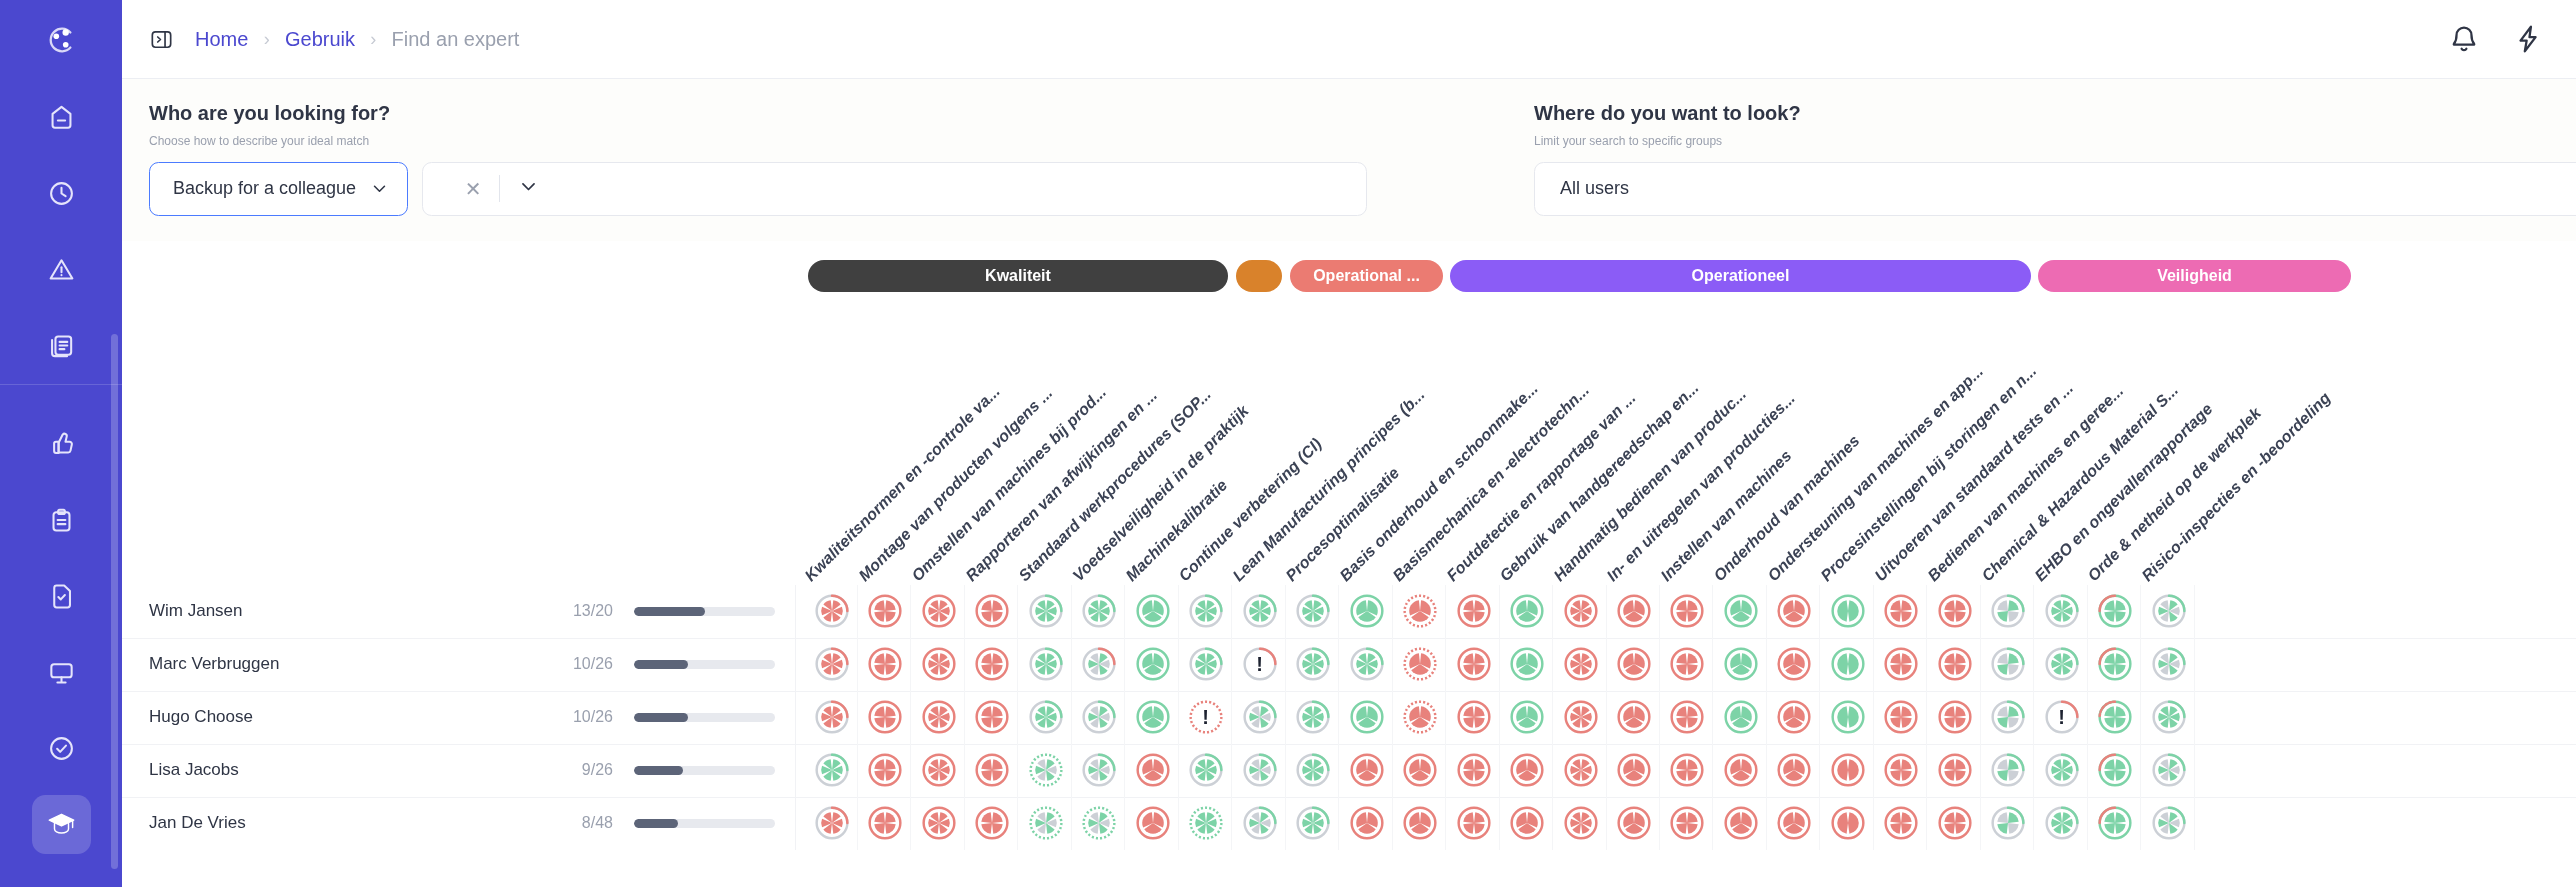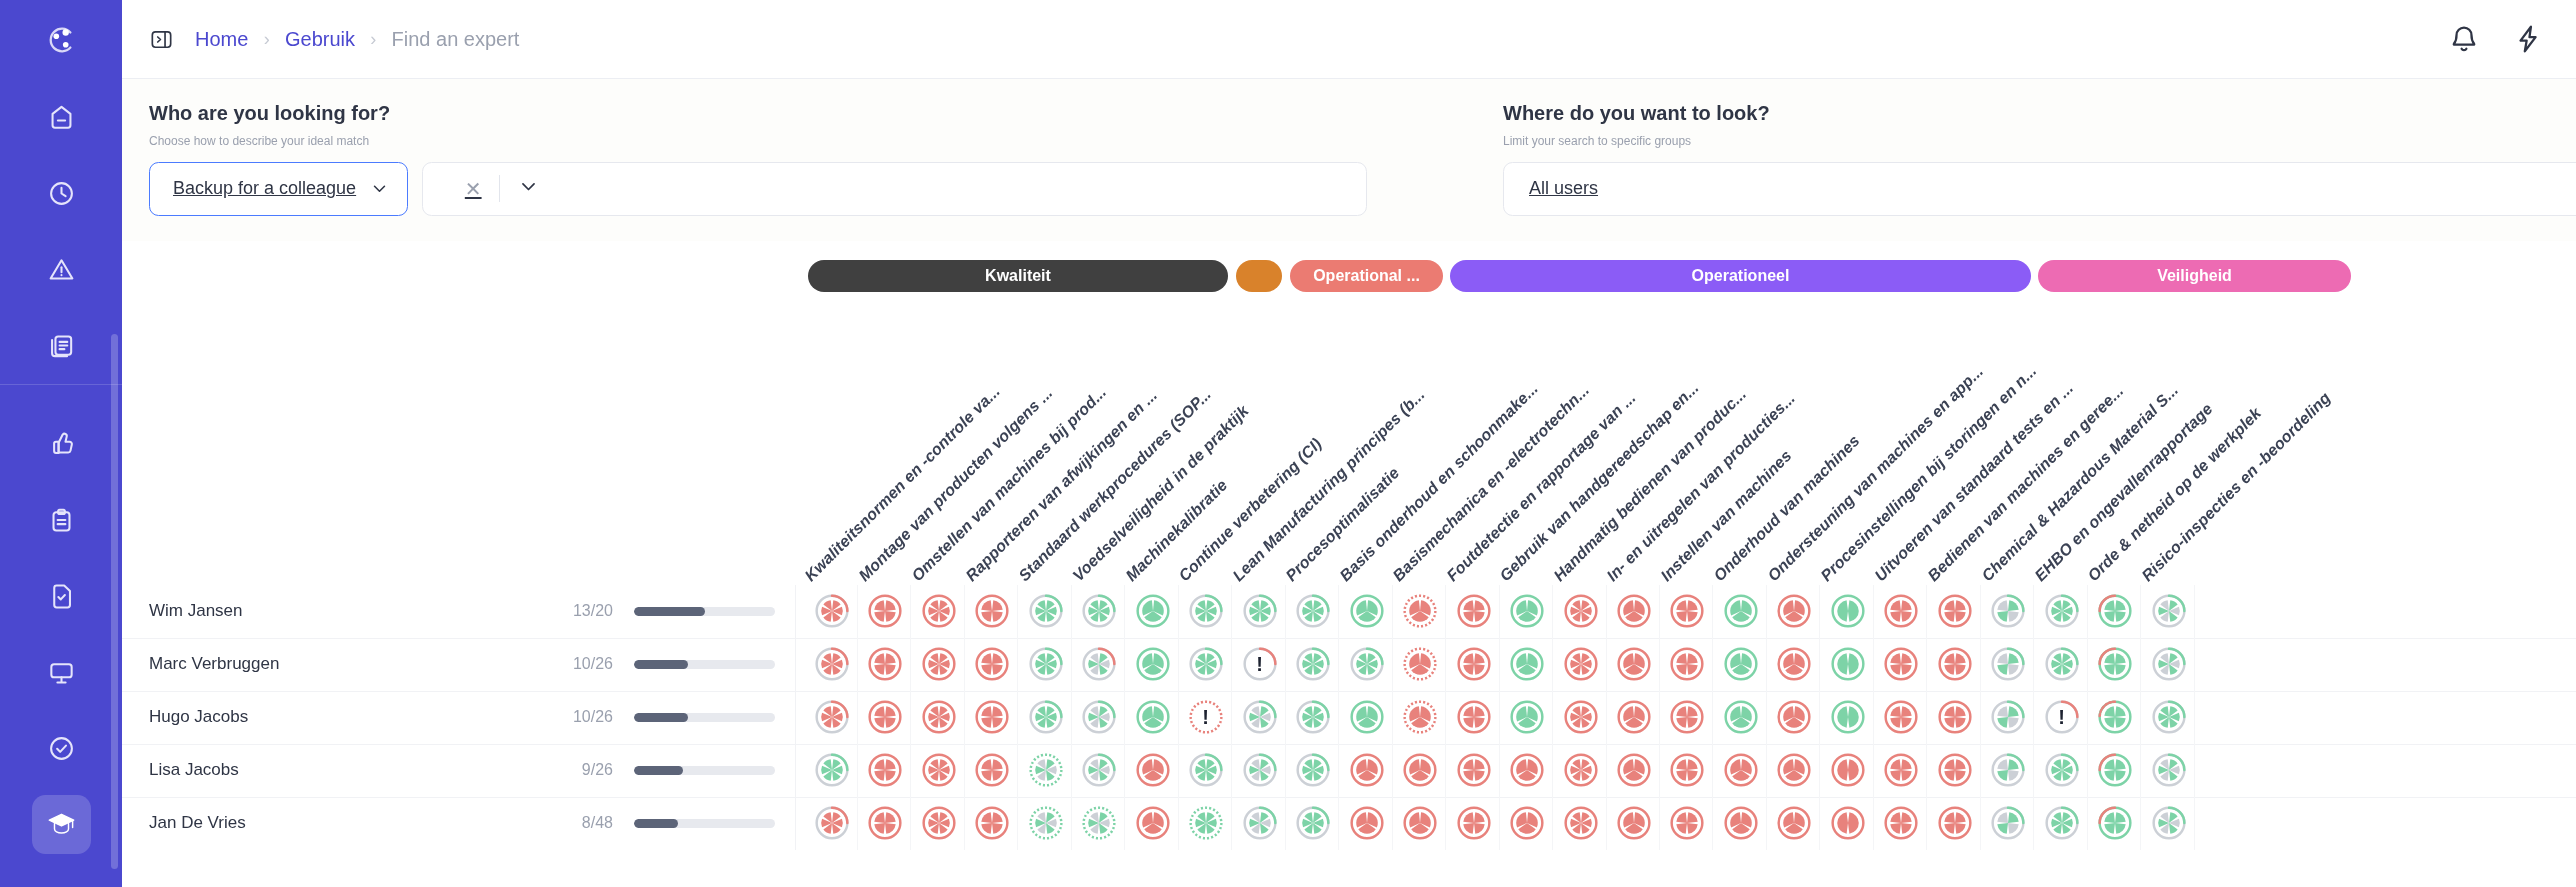--- a/index.html
+++ b/index.html
@@ -49,28 +49,28 @@
   .crumb { color:#4b48cf; cursor:pointer; }
   .crumb.last { color:#9aa0ae; cursor:default; }
   .crumb-sep { margin:0 15.3px; color:#c6cad3; font-size:18px; }
   .topbar-spacer { flex:1 1 auto; }
   .top-ico { width:32px;height:32px; margin-left:32px; cursor:pointer; }
   .top-ico svg{width:32px;height:32px;stroke:#2f3545;fill:none;stroke-width:1.7;stroke-linecap:round;stroke-linejoin:round;}
 
   
   .filters {
     background:#fdfdfb; padding:23px 0 25px 0;
-    display:flex; flex:0 0 auto;
+    display:flex; flex:0 0 auto;gap:31px;
   }
   .filter-col { padding-left:0; }
   .filter-col.left { width:1360px; flex:0 0 1360px; padding-left:27px; }
   .filter-col.right { flex:1 1 auto; padding-left:21px; padding-right:0; }
   .f-title { font-size:20px; font-weight:bold; color:#2f3545; }
   .f-sub { font-size:12px; color:#9aa0ae; margin-top:8.6px; }
-  .f-row { display:flex; align-items:center; margin-top:14.3px; gap:13.4px;text-decoration:underline; }
+  .f-row { display:flex; align-items:center; margin-top:14.3px; gap:13.4px; }
   .select-pill {
     height:54px; border:1.9px solid #4b7bff; border-radius:9.5px; background:#fff;
     display:flex; align-items:center; padding:0 19px 0 23px; gap:15.3px;
     font-size:18px; color:#2f3545; cursor:pointer; white-space:nowrap;
   }
   .chev { width:17px;height:17px;display:inline-block; }
   .chev svg{width:17px;height:17px;stroke:#2f3545;fill:none;stroke-width:2.2;stroke-linecap:round;stroke-linejoin:round;}
   .search-box {
     height:54px; flex:1 1 auto; border:1px solid #e6e8ee; border-radius:9.5px; background:#fff;
     display:flex; align-items:center; padding:0 21px 0 25px; font-size:18px; color:#2f3545;
@@ -844,21 +844,21 @@
                   <path d="M 19 19 L 29.48 14.52 A 11.4 11.4 0 0 1 29.48 23.48 Z" fill="#ccd0d6"></path>
                   <path d="M 19 19 L 28.12 25.84 A 11.4 11.4 0 0 1 20.36 30.32 Z" fill="#7dd3a7"></path>
                   <path d="M 19 19 L 17.64 30.32 A 11.4 11.4 0 0 1 9.88 25.84 Z" fill="#ccd0d6"></path>
                   <path d="M 19 19 L 8.52 23.48 A 11.4 11.4 0 0 1 8.52 14.52 Z" fill="#7dd3a7"></path>
                   <path d="M 19 19 L 9.88 12.16 A 11.4 11.4 0 0 1 17.64 7.68 Z" fill="#ccd0d6"></path>
                 </svg>
               </div>
             </div>
           </div>
           <div class="row">
-            <div class="rname">Hugo Jacobs</div>
+            <div class="rname">Hugo Choose</div>
             <div class="rscore">10/26</div>
             <div class="rbar">
               <i style="width: 38%;"></i>
             </div>
             <div class="rvsep"></div>
             <div class="cells">
               <div class="cell" style="left: 0px;">
                 <svg viewBox="0 0 38 38">
                   <circle cx="19" cy="19" r="16.2" fill="none" stroke="#ccd0d6" stroke-width="2.6"></circle>
                   <path d="M 19 2.8000000000000007 A 16.2 16.2 0 0 1 35.20 19" fill="none" stroke="#e8827c" stroke-width="2.6" stroke-linecap="round"></path>

